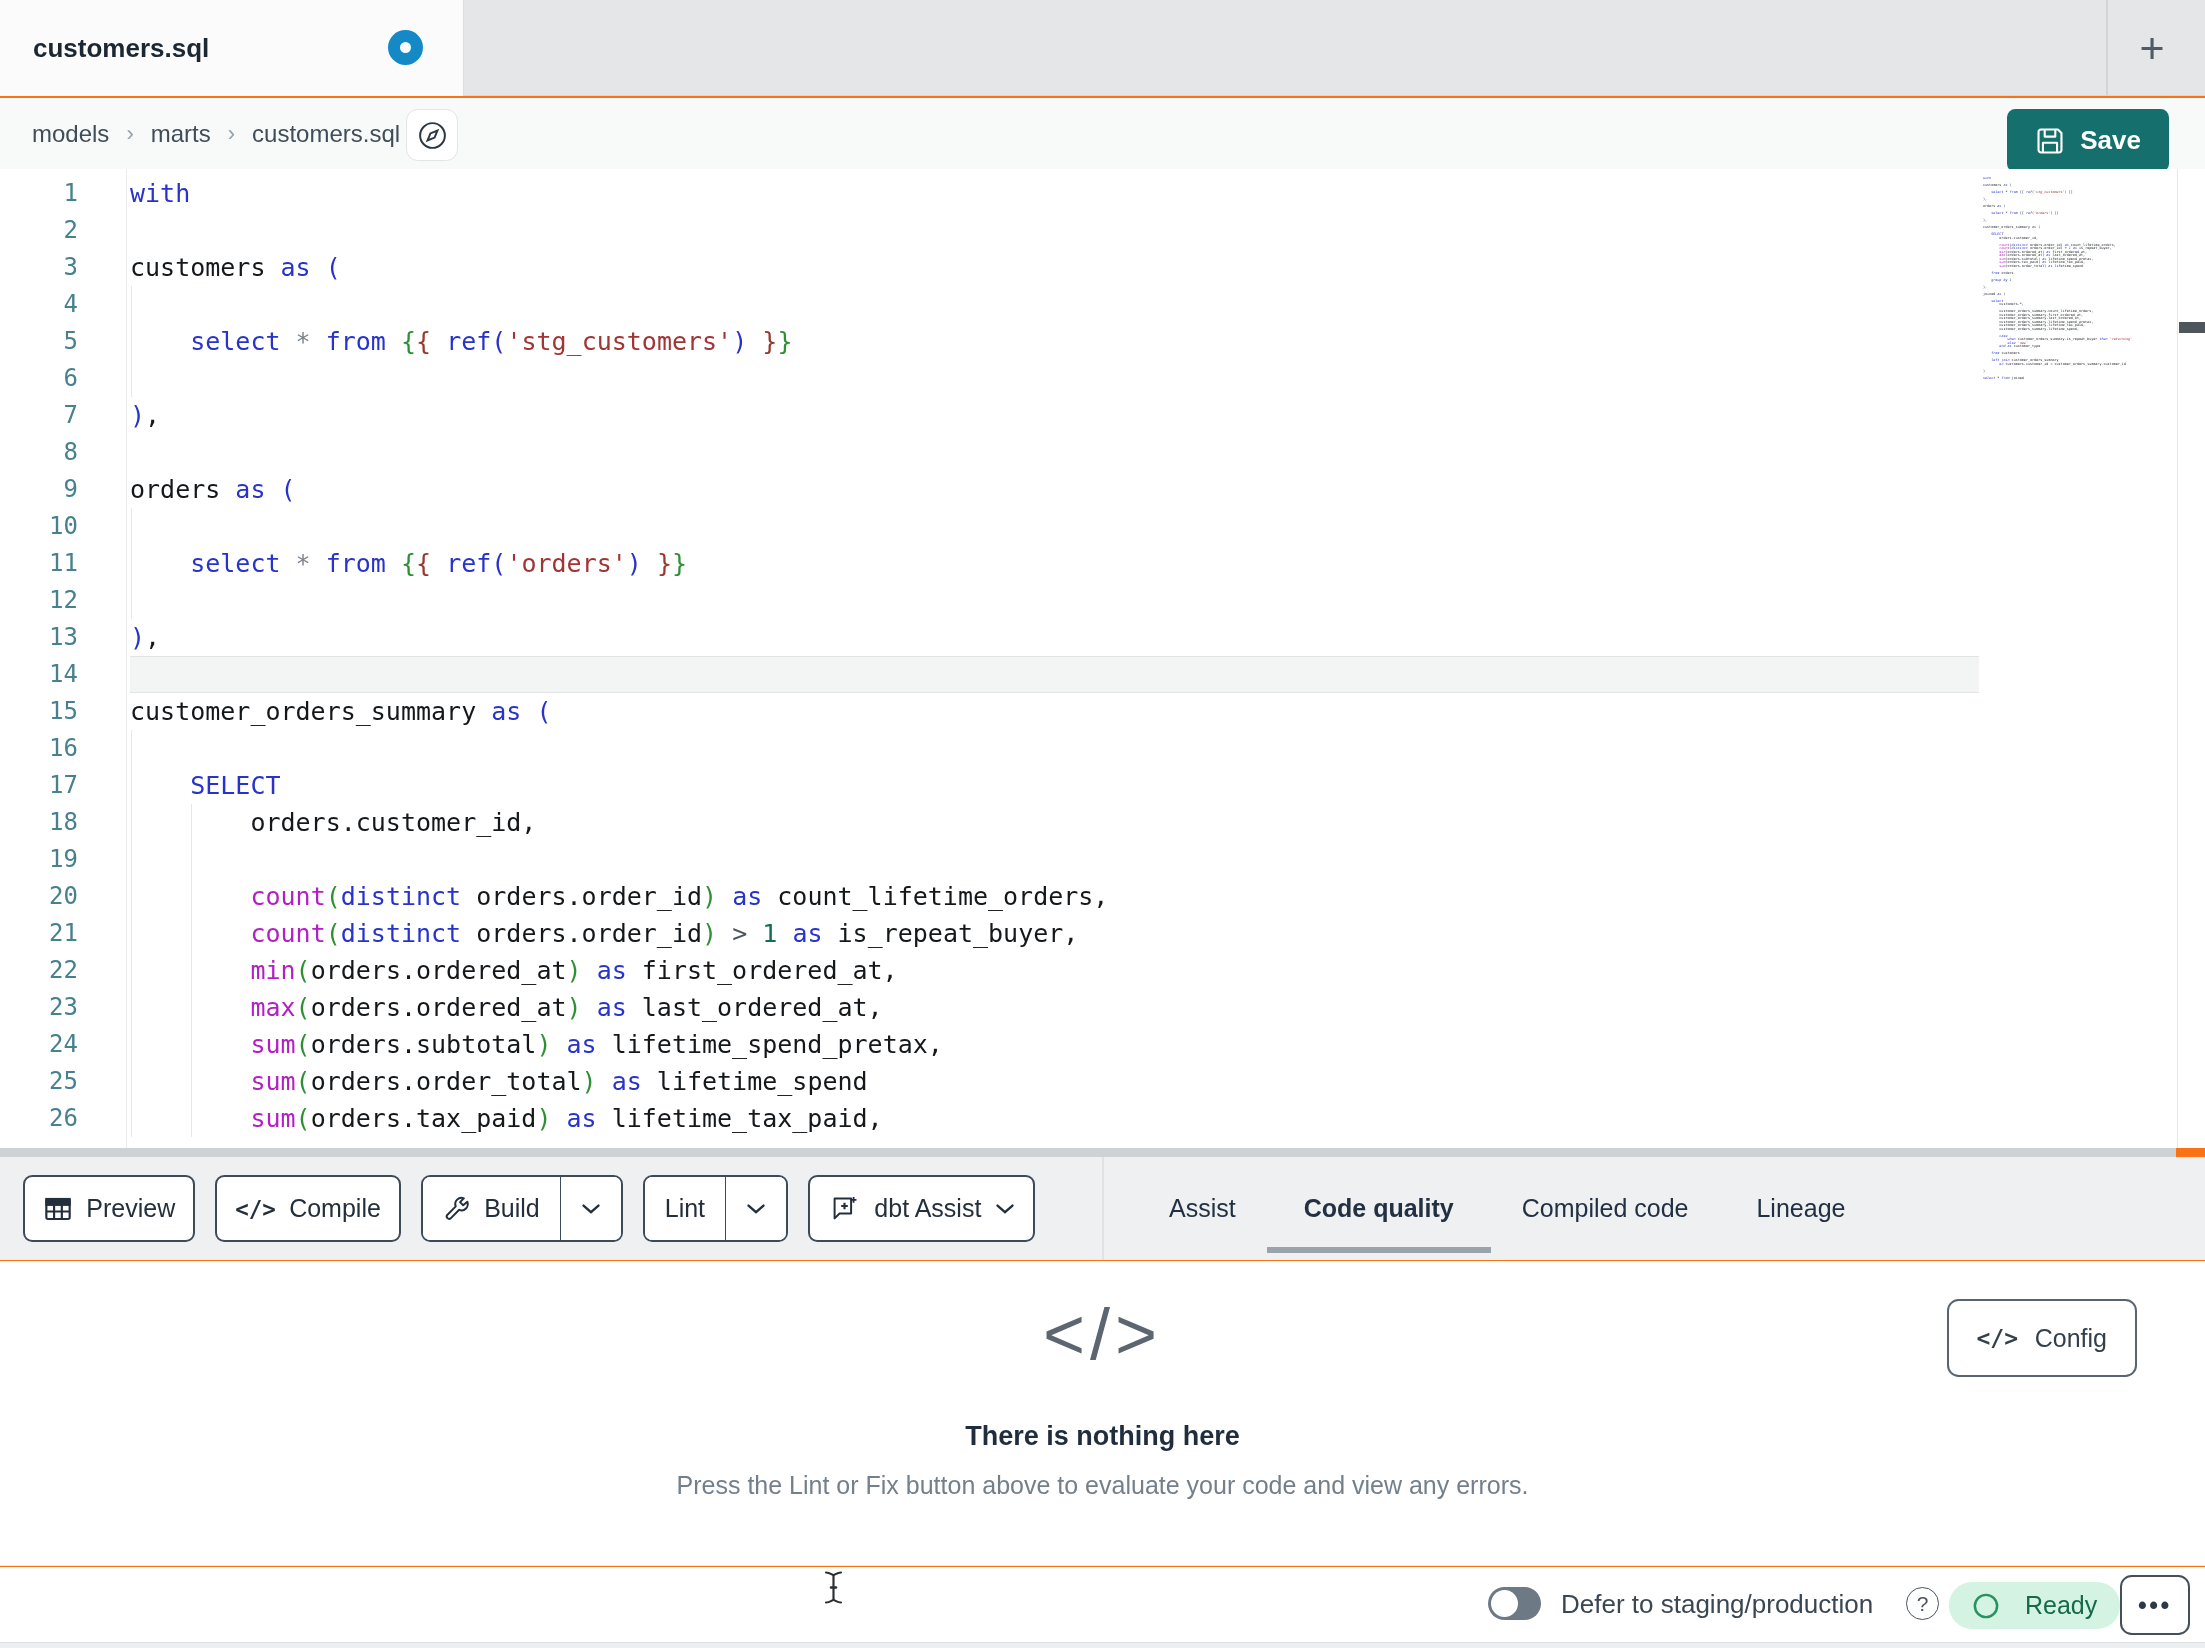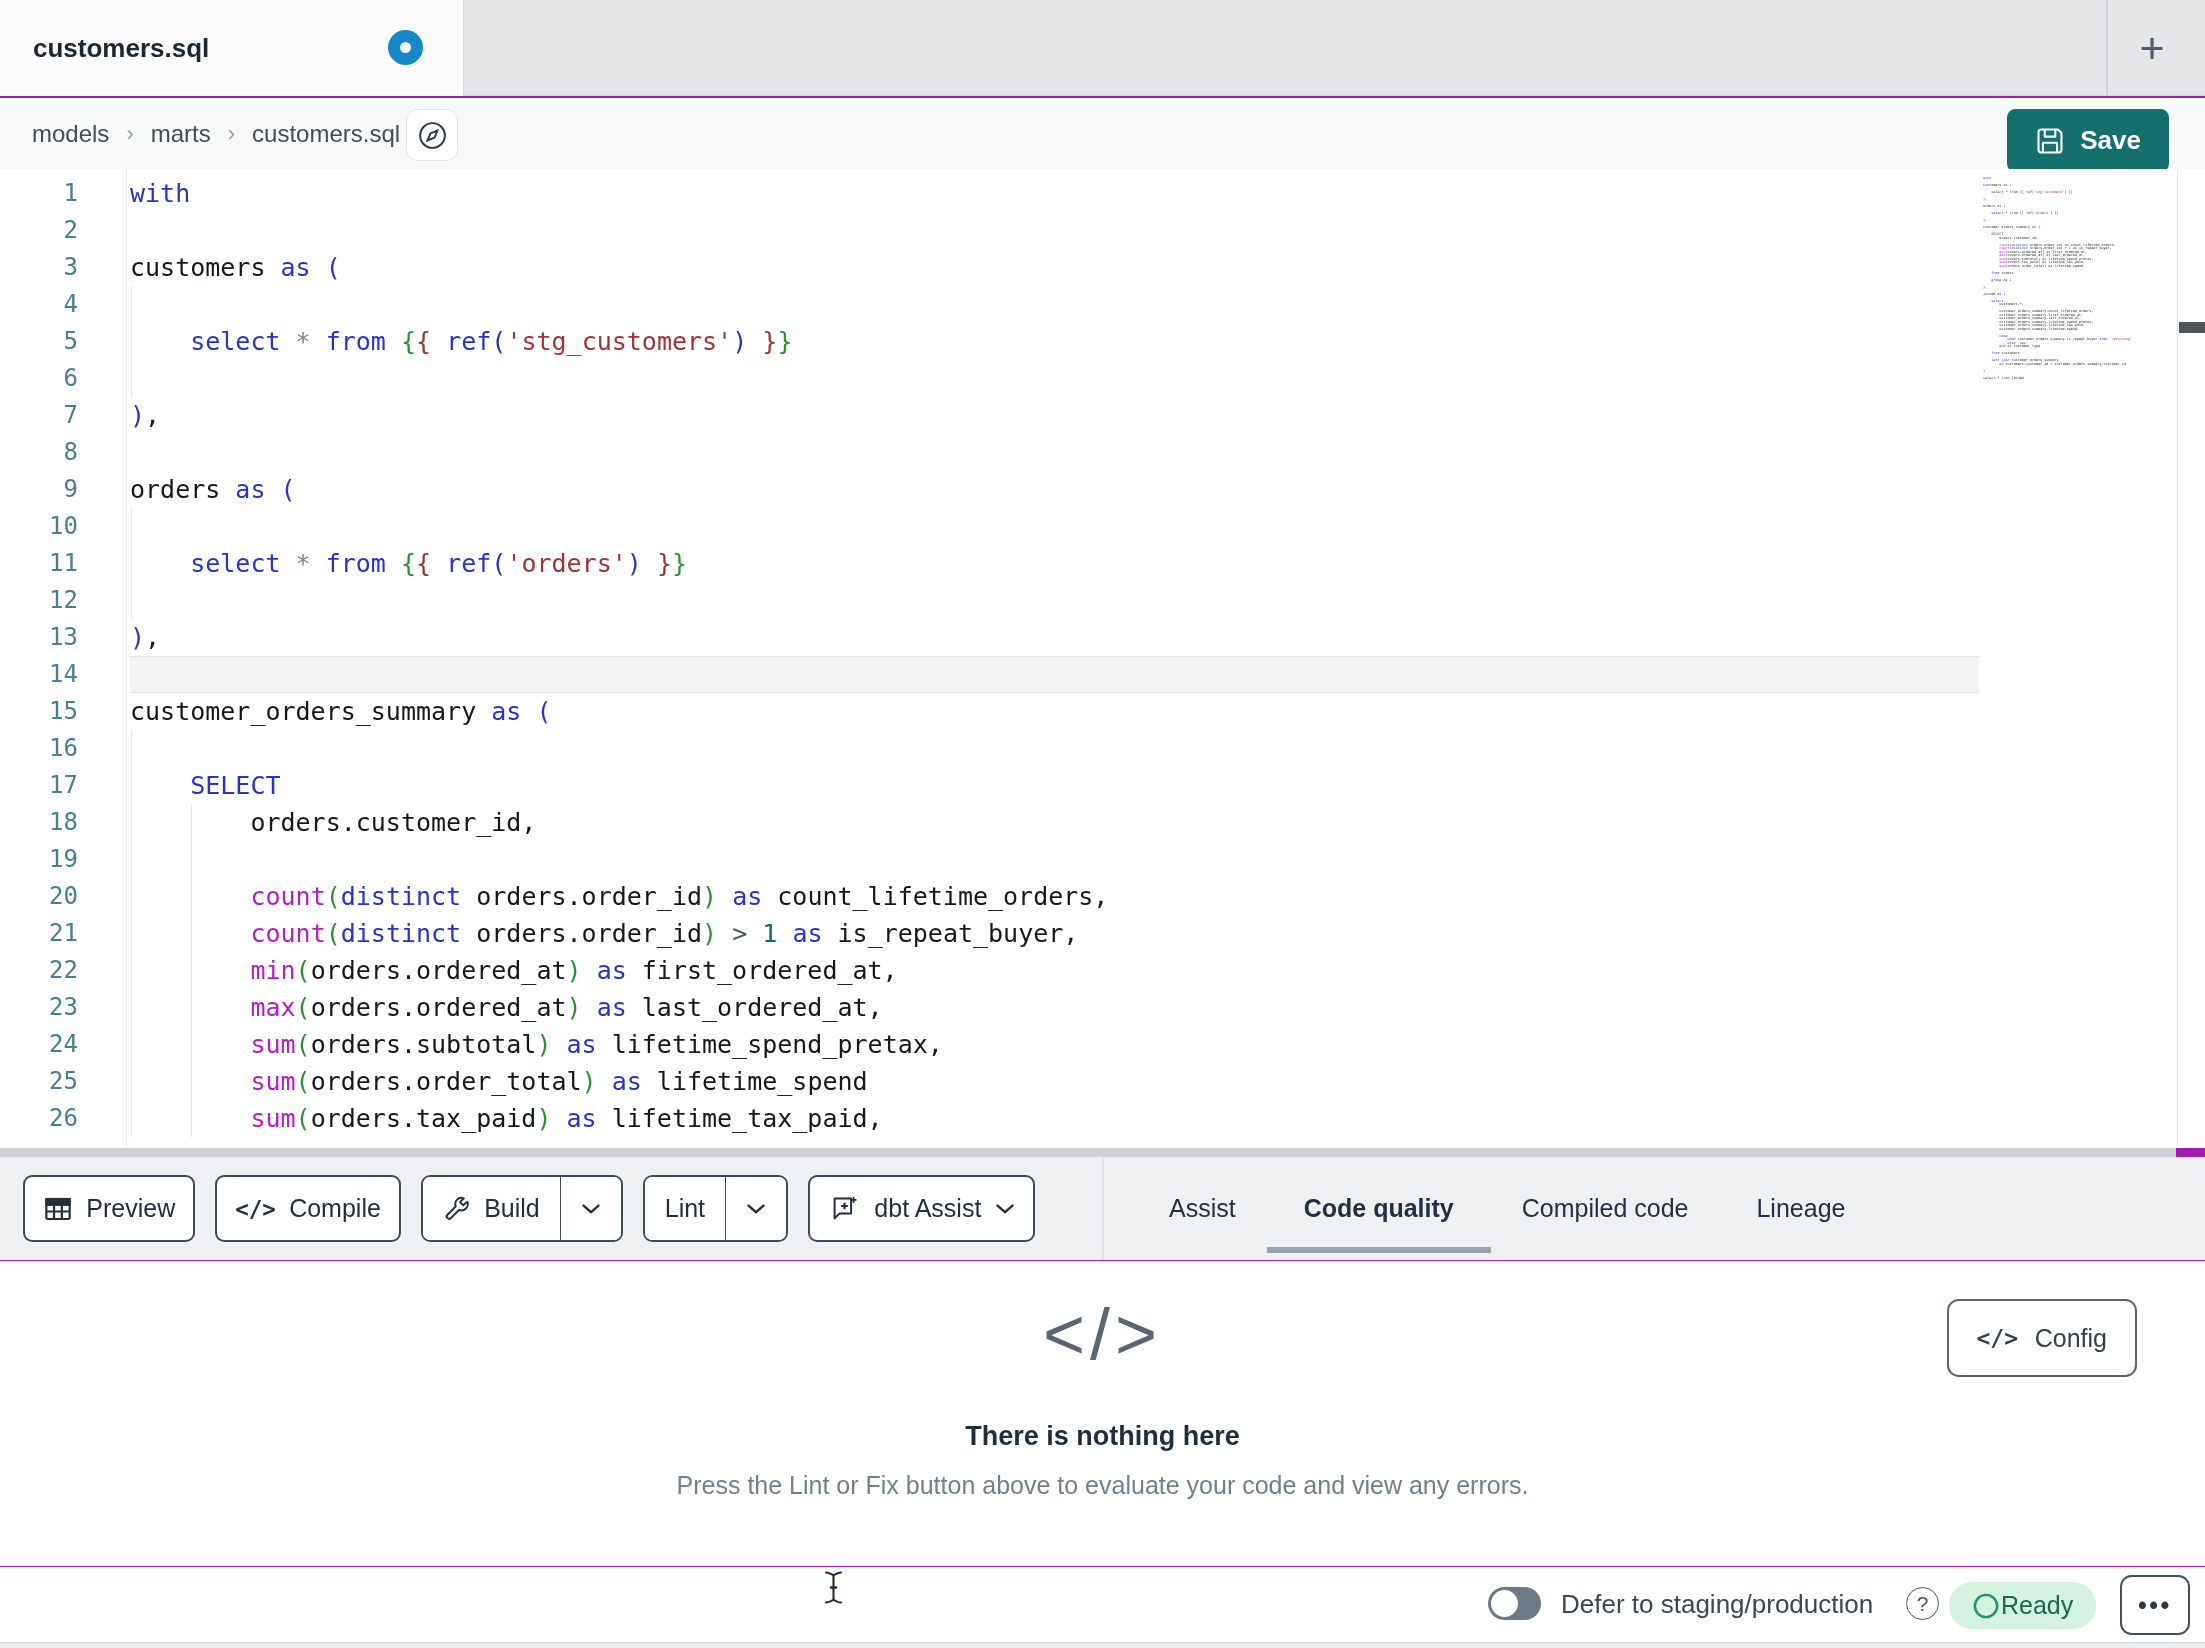--- a/index.html
+++ b/index.html
@@ -1,17 +1,17 @@
 <!DOCTYPE html>
 <html style="font-size:13.3px"><head>
 <meta charset="utf-8">
 <style>
   * { margin:0; padding:0; box-sizing:border-box; }
   html,body { width:2205px; height:1648px; background:#fff; font-family:"Liberation Sans",sans-serif; overflow:hidden; }
-  #stage { position:relative; width:2205px; height:1648px; background:#a21caf; }
+  #stage { position:relative; width:2205px; height:1648px; background:#f97316; }
 
   
   #tabbar { position:absolute; left:0; top:0; width:2205px; height:96px; background:#e4e6e8; border-bottom:1.7px solid #d6d9da; }
   .tab { position:absolute; left:0; top:0; width:464px; height:96px; background:#fbfbfb; border-right:1.7px solid #dcdedf; display:flex; align-items:center; padding:0 33px; }
   .tab-title { font-size:26px; font-weight:bold; color:#1b2733; }
   .dot { position:absolute; right:40px; top:30px; width:35px; height:35px; border-radius:50%; background:#1589c6; display:flex; align-items:center; justify-content:center; }
   .dot i { width:11.7px; height:11.7px; border-radius:50%; background:#fbfbfb; }
   #tabbar .rsep { position:absolute; left:2106px; top:0; width:1.7px; height:96px; background:#d2d5d7; }
   .plus-btn { position:absolute; right:23px; top:18.3px; width:60px; height:60px; background:none; border:none; color:#505b66; font-size:43px; font-weight:300; line-height:57px; text-align:center; cursor:pointer; }
 
@@ -65,21 +65,21 @@
   .empty-sub { position:absolute; left:0; right:0; top:210px; text-align:center; font-size:25px; color:#73808c; }
   .config-btn { position:absolute; right:68px; top:38px; height:78px; padding:0 28px; background:#fff; border:2.5px solid #59646f; border-radius:11.7px; display:flex; align-items:center; gap:16.7px; font-size:25px; color:#33404c; cursor:pointer; }
   .config-btn .cc { font-family:"DejaVu Sans Mono",monospace; font-size:23px; font-weight:bold; color:#33404c; }
 
   
   #statusbar { position:absolute; left:0; top:1567px; width:2205px; height:75px; background:#fff; }
   .toggle { position:absolute; left:1488px; top:20px; width:53px; height:33px; border-radius:16.7px; background:#6d7984; cursor:pointer; }
   .toggle i { position:absolute; left:3.3px; top:3.3px; width:27px; height:27px; border-radius:50%; background:#fff; }
   .defer-label { position:absolute; left:1561px; top:0; height:75px; display:flex; align-items:center; font-size:26px; color:#3a4752; }
   .help { position:absolute; left:1906px; top:20px; width:33px; height:33px; border:1.7px solid #4a5560; border-radius:50%; color:#4a5560; font-size:21px; display:flex; align-items:center; justify-content:center; cursor:pointer; }
-  .ready { position:absolute; left:1949px; top:15px; height:47px; padding:8px 23px; background:#d5f3e3; border-radius:23px; display:flex; align-items:center; gap:1px; font-size:25px; color:#156a4a; }
+  .ready { position:absolute; left:1949px; top:15px; height:47px; padding:8px 23px; background:#d5f3e3; border-radius:23px; display:flex; align-items:center; gap:25px; font-size:25px; color:#156a4a; }
   .more-btn { position:absolute; left:2120px; top:8.3px; width:70px; height:60px; background:#fff; border:2.5px solid #434f5c; border-radius:11.7px; font-size:25px; font-weight:bold; letter-spacing:2.5px; color:#2e3944; cursor:pointer; }
   #footstrip { position:absolute; left:0; top:1642px; width:2205px; height:5.8px; background:#eceeef; border-top:0.8px solid #dcdfe1; }
 
   .ibeam { position:absolute; left:821px; top:1569px; }
   svg { display:block; }
 </style>
 </head>
 <body>
 
 <div id="stage">

